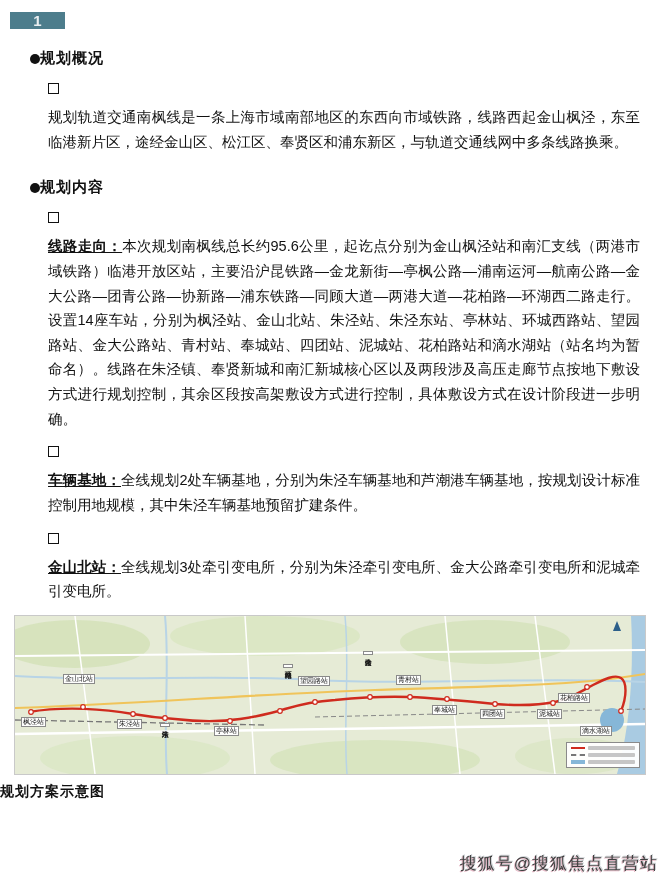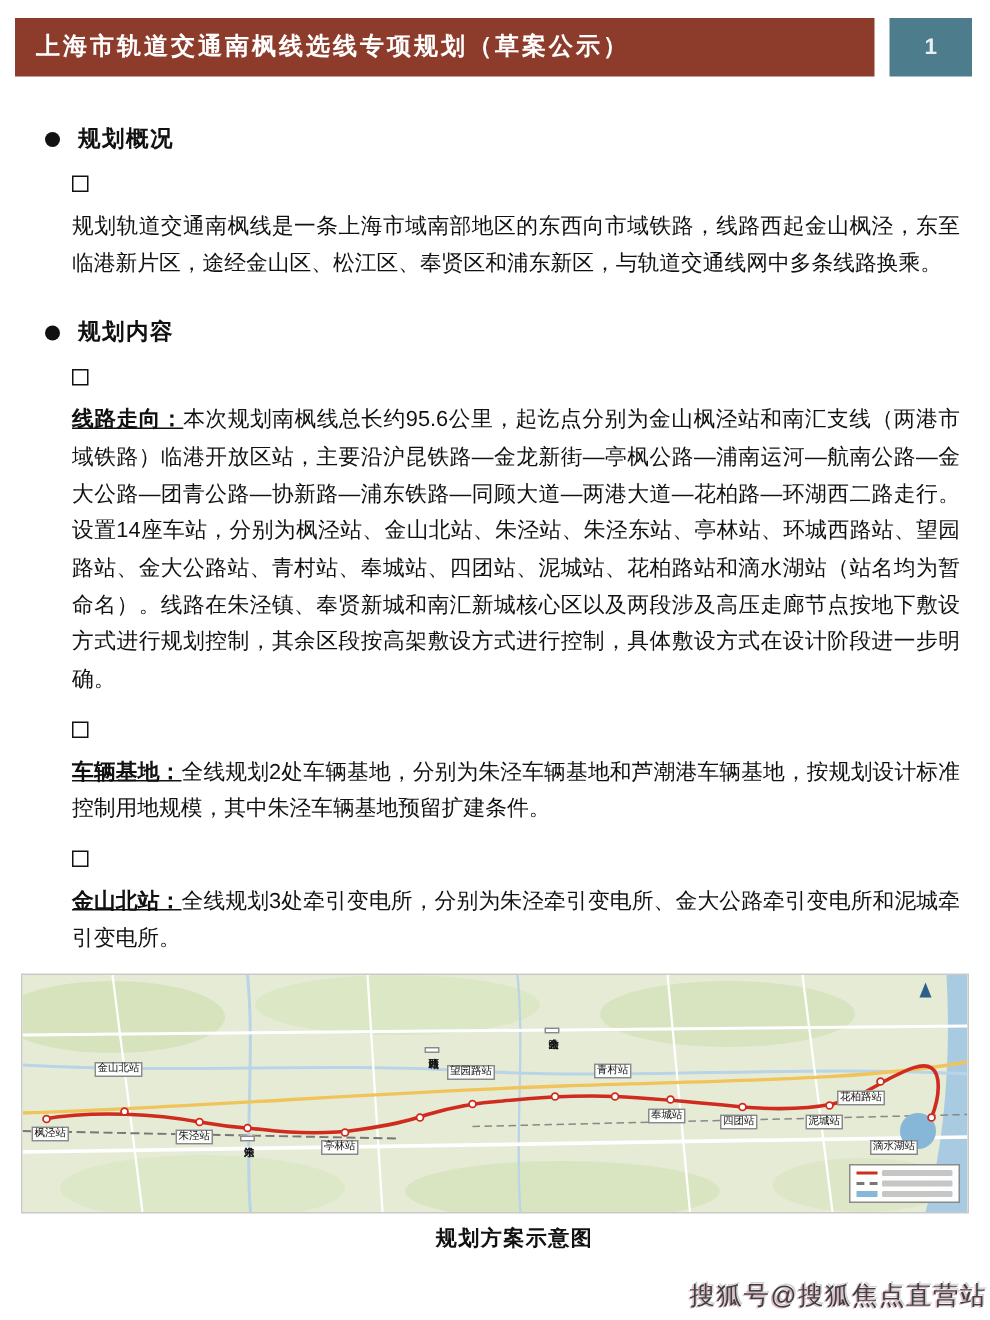--- a/index.html
+++ b/index.html
@@ -18,21 +18,21 @@
     font-size:16px; font-weight:bold; letter-spacing:2px;
     padding:10px 14px; line-height:1.2;
   }
   .header-page {
     width:55px; background:#4d7d8c; color:#e9eef0; flex:none;
     display:flex; align-items:center; justify-content:center;
     font-size:15px; font-weight:bold;
   }
 
   
-  .section-head { display:flex; align-items:center; gap:12px; margin:32px 20px 0 30px; }
+  .section-head { display:flex; align-items:center; gap:0; margin:20px 20px 0 30px; }
   .section-head.second { margin-top:24px; }
   .dot { width:10px; height:10px; border-radius:50%; background:#111; flex:none; }
   .section-title { font-size:15px; font-weight:bold; letter-spacing:1px; }
 
   .item { display:flex; gap:11px; margin:9px 20px 0 48px;flex-direction:column; }
   .sq { width:9px; height:9px; border:1.5px solid #111; flex:none; margin-top:6px; background:#fff; }
   .itext { margin:0; font-size:14.5px; line-height:1.7; text-align:justify; color:#111; }
   .itext b { font-weight:bold;text-decoration:underline; }
 
   
@@ -57,35 +57,34 @@
   .lswatch.g { border-top:2px dashed #777; }
   .lswatch.b { border-top:4px solid #86b7d8; }
   .lbar { height:4px; flex:1; background:#c6c6c6; border-radius:1px; }
   .compass {
     position:absolute; top:5px; right:24px; z-index:2;
     width:0; height:0;
     border-left:4px solid transparent; border-right:4px solid transparent;
     border-bottom:10px solid #2c5f8a;
   }
 
-  .caption { text-align:center; font-size:14px; font-weight:bold; margin-top:9px; letter-spacing:1px;padding-left:26px; }
+  .caption { font-size:14px; font-weight:bold; margin-top:9px; letter-spacing:1px; }
 
   .watermark {
     position:absolute; right:2px; bottom:5px; z-index:5;
     font-size:17px; letter-spacing:1px; color:#404040;
     text-shadow:-1px 1px 0 rgba(214,138,160,.6), 1px -1px 0 rgba(120,130,140,.35);
   }
 </style>
 </head>
 <body>
 
 <div class="page">
 
   <div class="header">
-    <div class="header-title">上海市轨道交通南枫线选线专项规划（草案公示）</div>
     <div class="header-page">1</div>
   </div>
 
   <div class="section-head">
     <span class="dot"></span>
     <span class="section-title">规划概况</span>
   </div>
   <div class="item">
     <span class="sq"></span>
     <p class="itext">规划轨道交通南枫线是一条上海市域南部地区的东西向市域铁路，线路西起金山枫泾，东至临港新片区，途经金山区、松江区、奉贤区和浦东新区，与轨道交通线网中多条线路换乘。</p>

